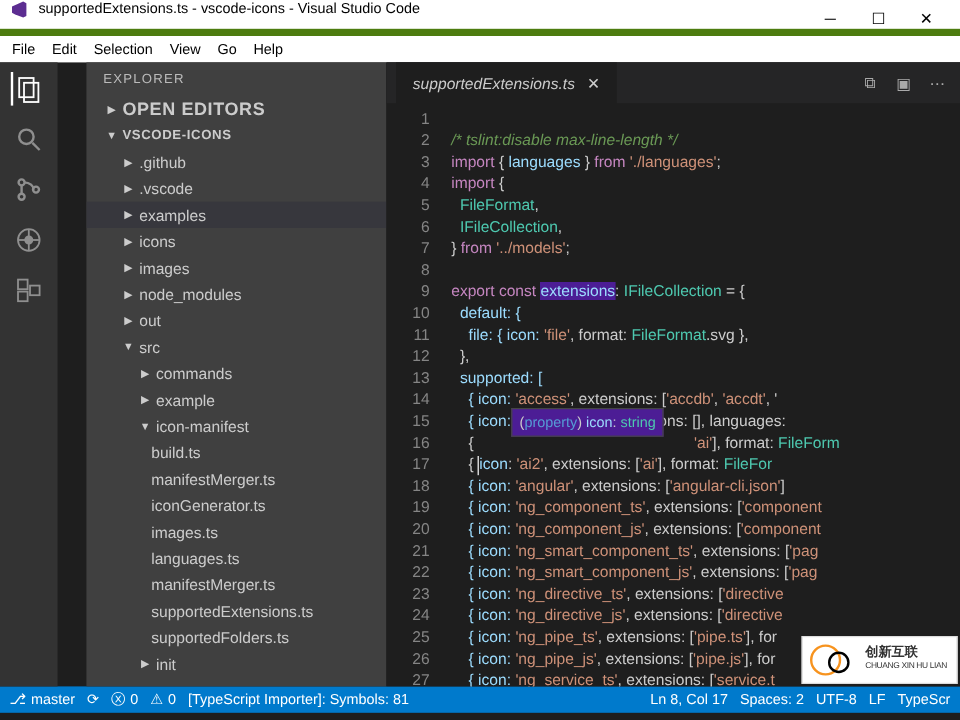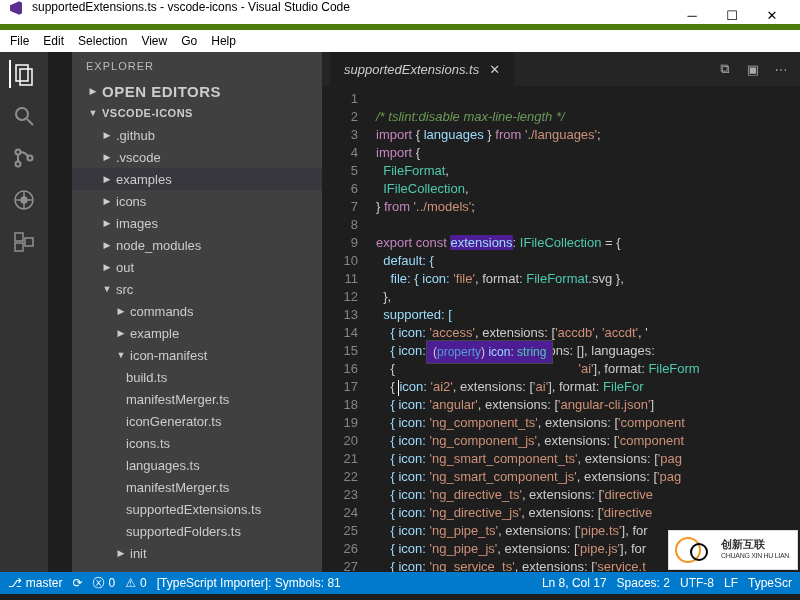--- a/index.html
+++ b/index.html
@@ -173,21 +173,21 @@
         <div class="item depth3">
           <span class="caret"></span>
           <span>manifestMerger.ts</span>
         </div>
         <div class="item depth3">
           <span class="caret"></span>
           <span>iconGenerator.ts</span>
         </div>
         <div class="item depth3">
           <span class="caret"></span>
-          <span>icons.ts</span>
+          <span>images.ts</span>
         </div>
         <div class="item depth3">
           <span class="caret"></span>
           <span>languages.ts</span>
         </div>
         <div class="item depth3">
           <span class="caret"></span>
           <span>manifestMerger.ts</span>
         </div>
         <div class="item depth3">

